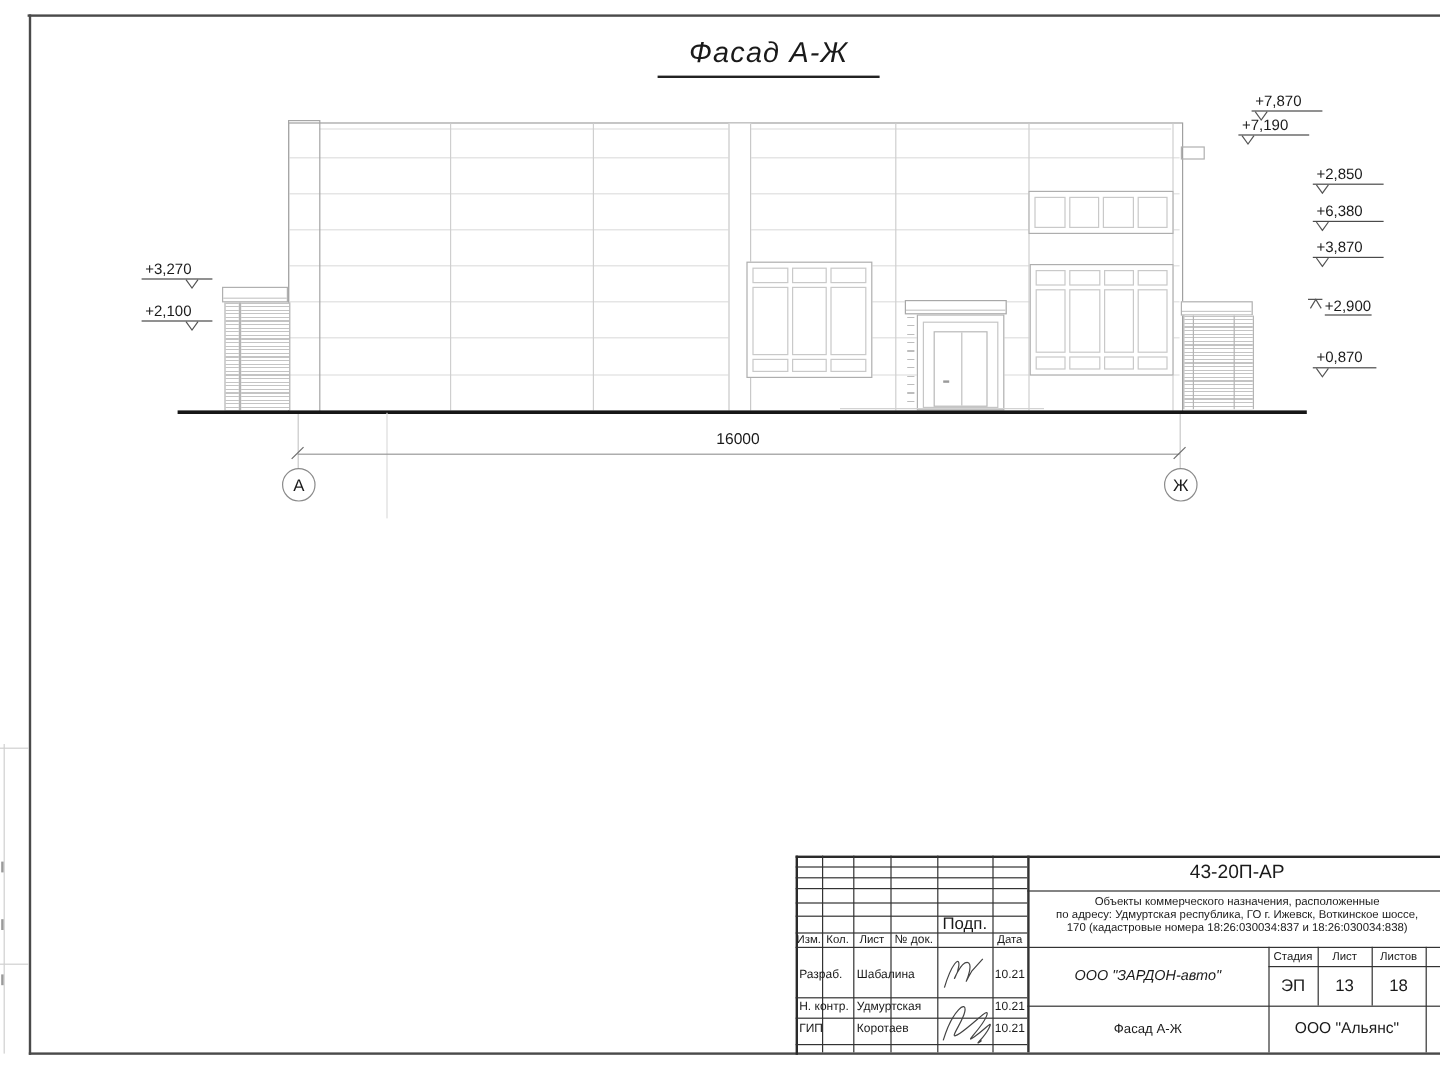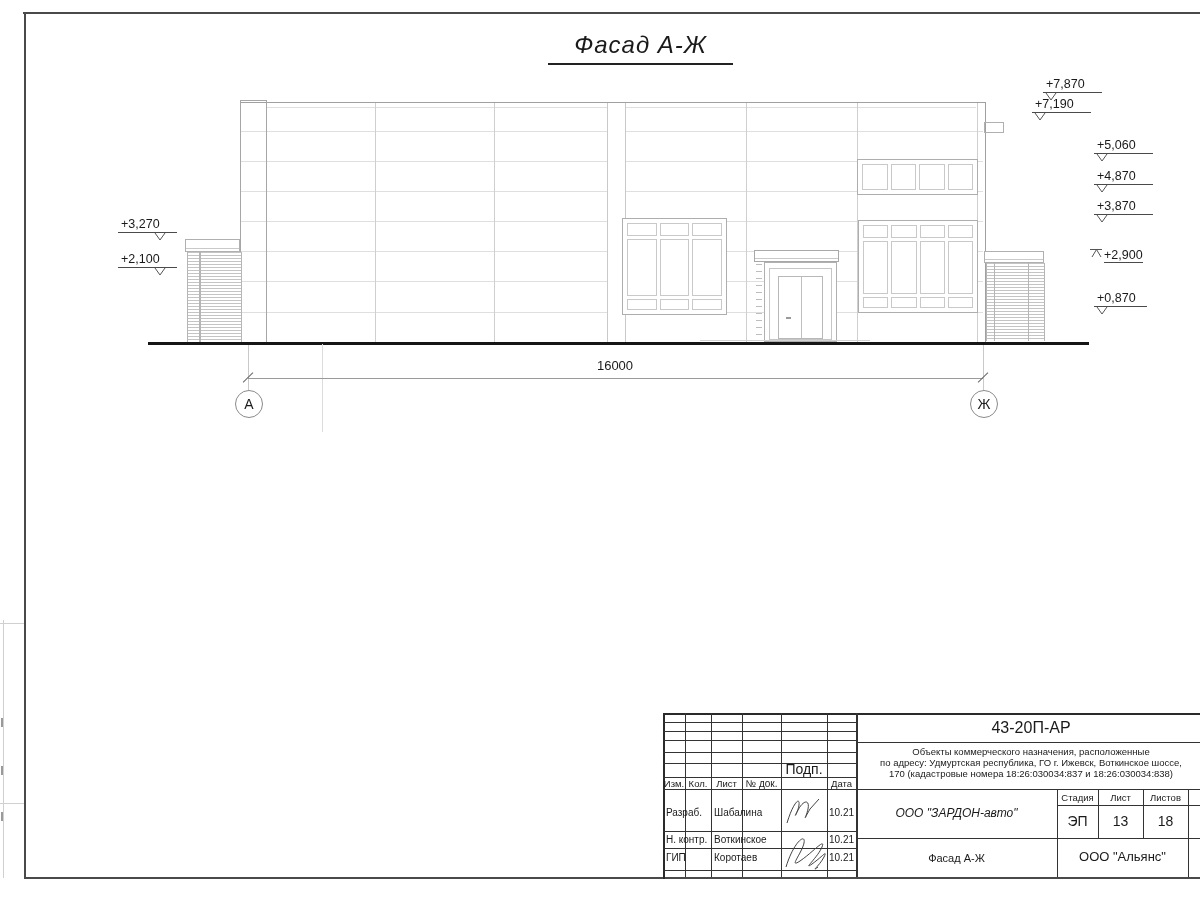--- a/index.html
+++ b/index.html
@@ -183,27 +183,27 @@
         <polyline points="1,1 6,8 11,1" fill="none" stroke="#555" stroke-width="1"></polyline>
       </svg>
   </div>
   <div class="elev" style="left:1032px;top:97px;width:56px;">
     <span>+7,190</span>
     <svg width="13" height="9" viewBox="0 0 13 9" style="left:2px;">
         <polyline points="1,1 6,8 11,1" fill="none" stroke="#555" stroke-width="1"></polyline>
       </svg>
   </div>
   <div class="elev" style="left:1094px;top:138px;width:56px;">
-    <span>+5,060</span>
+    <span>+2,850</span>
     <svg width="13" height="9" viewBox="0 0 13 9" style="left:2px;">
         <polyline points="1,1 6,8 11,1" fill="none" stroke="#555" stroke-width="1"></polyline>
       </svg>
   </div>
   <div class="elev" style="left:1094px;top:169px;width:56px;">
-    <span>+4,870</span>
+    <span>+6,380</span>
     <svg width="13" height="9" viewBox="0 0 13 9" style="left:2px;">
         <polyline points="1,1 6,8 11,1" fill="none" stroke="#555" stroke-width="1"></polyline>
       </svg>
   </div>
   <div class="elev" style="left:1094px;top:199px;width:56px;">
     <span>+3,870</span>
     <svg width="13" height="9" viewBox="0 0 13 9" style="left:2px;">
         <polyline points="1,1 6,8 11,1" fill="none" stroke="#555" stroke-width="1"></polyline>
       </svg>
   </div>
@@ -269,21 +269,21 @@
     <div class="txt ctr" style="left:48px;top:65px;width:31px;font-size:9.5px;">Лист</div>
     <div class="txt ctr" style="left:79px;top:65px;width:39px;font-size:10px;">№ док.</div>
     <div class="txt ctr" style="left:118px;top:48px;width:46px;font-size:14px;">Подп.</div>
     <div class="txt ctr" style="left:164px;top:65px;width:29px;font-size:9.5px;">Дата</div>
 
     <div class="txt" style="left:3px;top:94px;">Разраб.</div>
     <div class="txt" style="left:51px;top:94px;">Шабалина</div>
     <div class="txt ctr" style="left:164px;top:94px;width:29px;">10.21</div>
 
     <div class="txt" style="left:3px;top:121px;">Н. контр.</div>
-    <div class="txt" style="left:51px;top:121px;">Воткинское</div>
+    <div class="txt" style="left:51px;top:121px;">Удмуртская</div>
     <div class="txt ctr" style="left:164px;top:121px;width:29px;">10.21</div>
 
     <div class="txt" style="left:3px;top:139px;">ГИП</div>
     <div class="txt" style="left:51px;top:139px;">Коротаев</div>
     <div class="txt ctr" style="left:164px;top:139px;width:29px;">10.21</div>
 
     <svg class="sig" style="left:120px;top:80px;" width="44" height="38" viewBox="0 0 44 38">
       <path d="M4,30 C10,10 17,3 16,12 C15,20 9,28 15,17 C21,6 27,7 25,16 C23,25 19,30 27,16 L36,6" fill="none" stroke="#444" stroke-width="1"></path>
     </svg>
     <svg class="sig" style="left:117px;top:114px;" width="52" height="48" viewBox="0 0 52 48">

